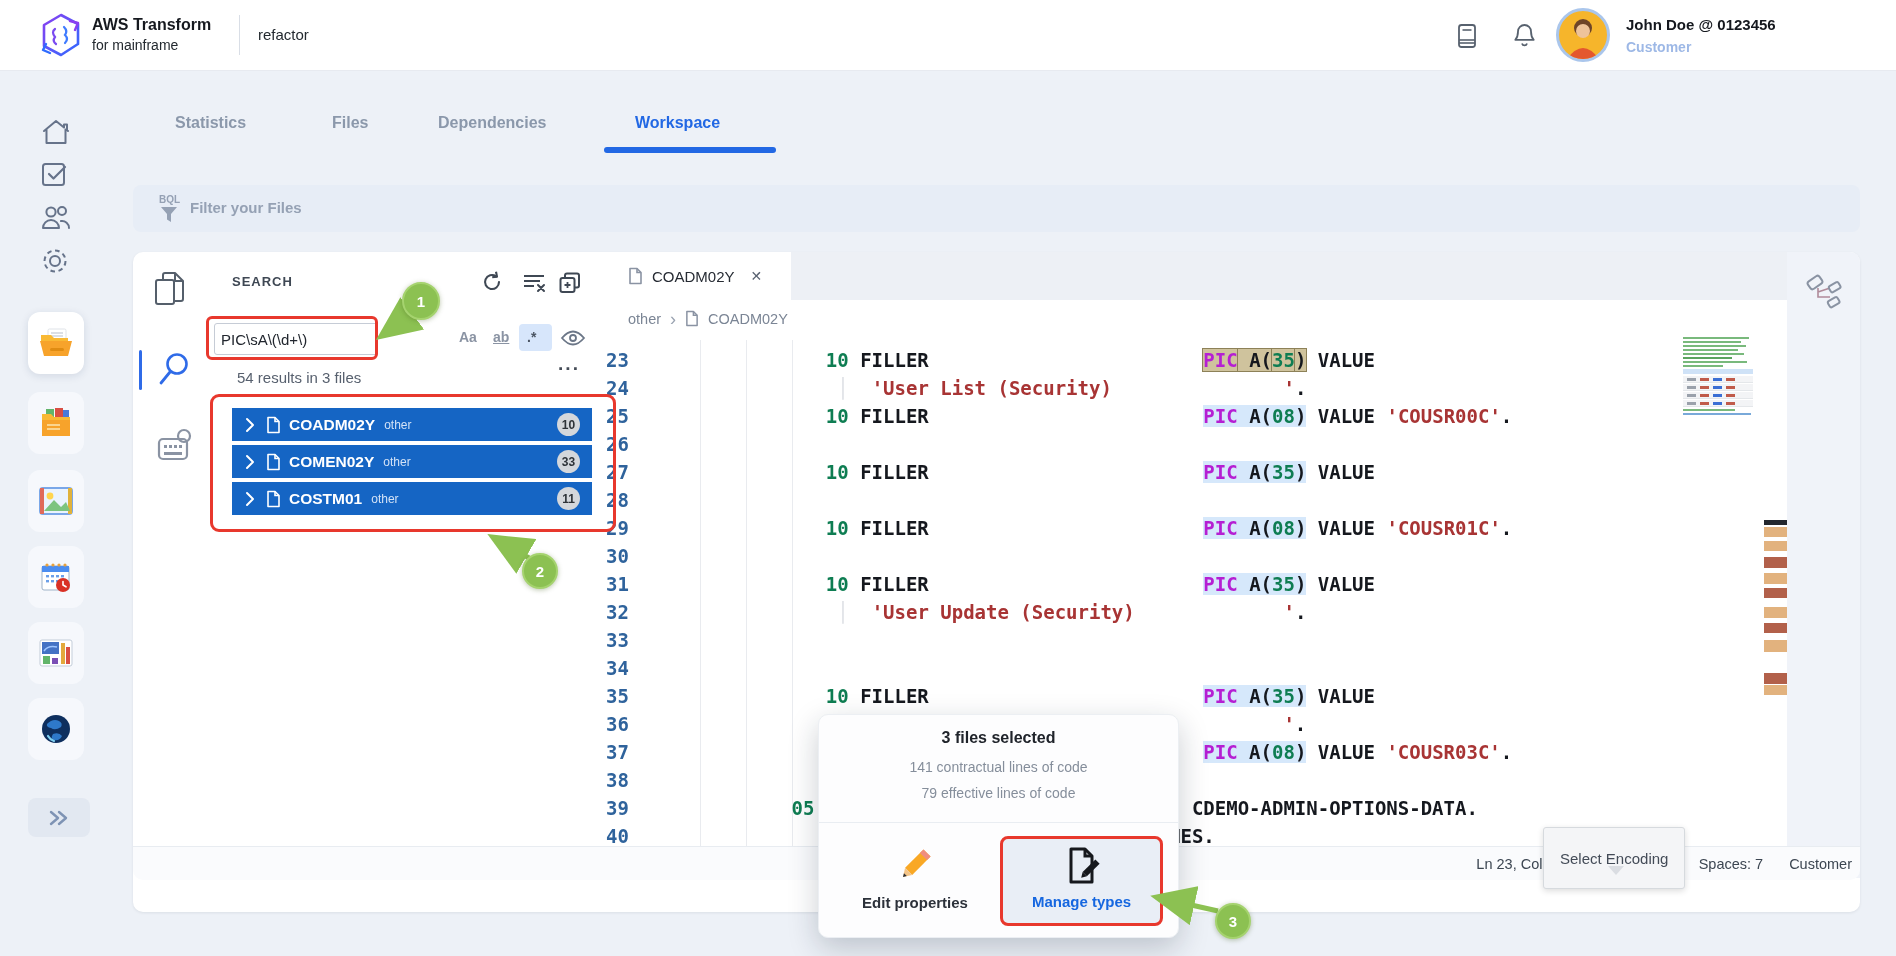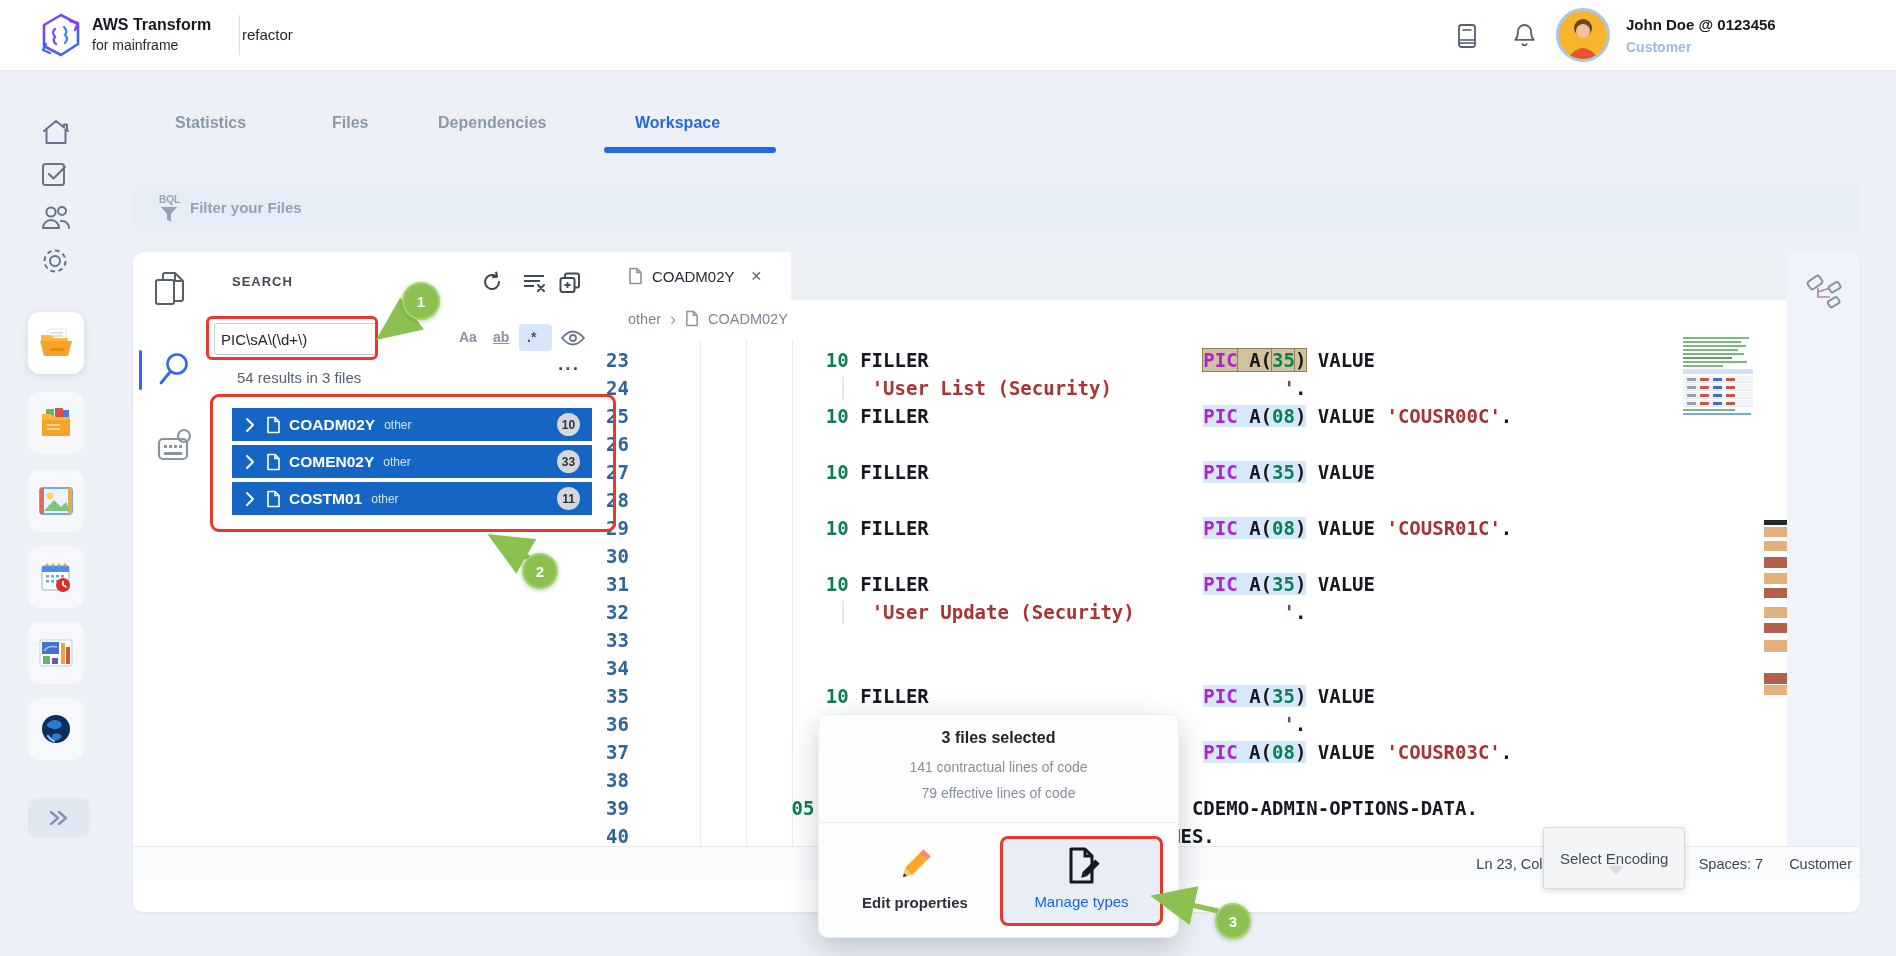--- a/index.html
+++ b/index.html
@@ -5,21 +5,21 @@
   html,body{margin:0;padding:0;background:#dfe5ee;}
   .stage{position:relative;width:1896px;height:956px;background:#edf1f7;overflow:hidden;
          font-family:"Liberation Sans",sans-serif;color:#1c2530;}
   .abs{position:absolute;}
 
   
   .header{position:absolute;left:0;top:0;width:1896px;height:70px;background:#fff;border-bottom:1px solid #e7eaf0;}
   .brand-title{position:absolute;left:92px;top:16px;font-size:16px;font-weight:bold;color:#16191f;}
   .brand-sub{position:absolute;left:92px;top:37px;font-size:14px;color:#23292f;}
   .hdr-divider{position:absolute;left:239px;top:15px;width:1px;height:40px;background:#d9dee6;}
-  .mode-label{position:absolute;left:242px;top:26px;font-size:15px;color:#23292f;}
+  .mode-label{position:absolute;left:258px;top:26px;font-size:15px;color:#23292f;}
   .avatar{position:absolute;left:1556px;top:8px;width:54px;height:54px;border-radius:50%;
           background:#f6b52b;border:3px solid #aac6ec;box-sizing:border-box;overflow:hidden;}
   .user-name{position:absolute;left:1626px;top:16px;font-size:15px;font-weight:bold;color:#15181e;}
   .user-role{position:absolute;left:1626px;top:39px;font-size:14px;font-weight:bold;color:#9db8e6;}
 
   
   .tab{position:absolute;top:114px;font-size:16px;font-weight:bold;color:#8b98ab;cursor:pointer;}
   .tab.active{color:#2268e4;}
   .tab-underline{position:absolute;left:604px;top:147px;width:172px;height:6px;border-radius:3px;background:#2268e4;}
 
@@ -87,21 +87,21 @@
   
   .popup{position:absolute;left:818px;top:714px;width:359px;height:222px;background:#fdfdfe;border:1px solid #eceff3;
        border-radius:10px;box-shadow:0 10px 30px rgba(20,30,50,.22);}
   .popup-title{position:absolute;left:0;top:14px;width:359px;text-align:center;font-size:16px;font-weight:bold;color:#20242b;}
   .popup-sub{position:absolute;left:0;width:359px;text-align:center;font-size:14px;color:#858e9b;}
   .popup-divider{position:absolute;left:0;top:107px;width:359px;height:1px;background:#e9edf2;}
   .btn-edit{position:absolute;left:840px;top:836px;width:150px;height:90px;cursor:pointer;}
   .btn-edit .blabel{position:absolute;left:0;top:58px;width:150px;text-align:center;font-size:15px;font-weight:bold;color:#2c313a;}
   .btn-manage{position:absolute;left:1000px;top:836px;width:163px;height:90px;background:#e9eef6;border:3px solid #e8382d;
        border-radius:8px;box-sizing:border-box;cursor:pointer;}
-  .btn-manage .blabel{position:absolute;left:0;top:54px;width:157px;text-align:center;font-size:15px;font-weight:normal;color:#1667e0;}
+  .btn-manage .blabel{position:absolute;left:0;top:54px;width:157px;text-align:center;font-size:15px;font-weight:bold;color:#1667e0;}
 
   
   .step{position:absolute;width:36px;height:36px;border-radius:50%;background:#8cc152;border:2px solid #a5d36e;
         box-sizing:border-box;color:#fff;font-size:15px;font-weight:bold;display:flex;align-items:center;justify-content:center;
         box-shadow:0 1px 5px rgba(60,90,20,.35);z-index:62;}
   .overlay-svg{position:absolute;left:0;top:0;z-index:60;pointer-events:none;}
 
   
   .side-ic{position:absolute;left:40px;cursor:pointer;}
   .side-card{position:absolute;left:28px;width:56px;height:62px;background:#f6f8fc;border-radius:12px;

